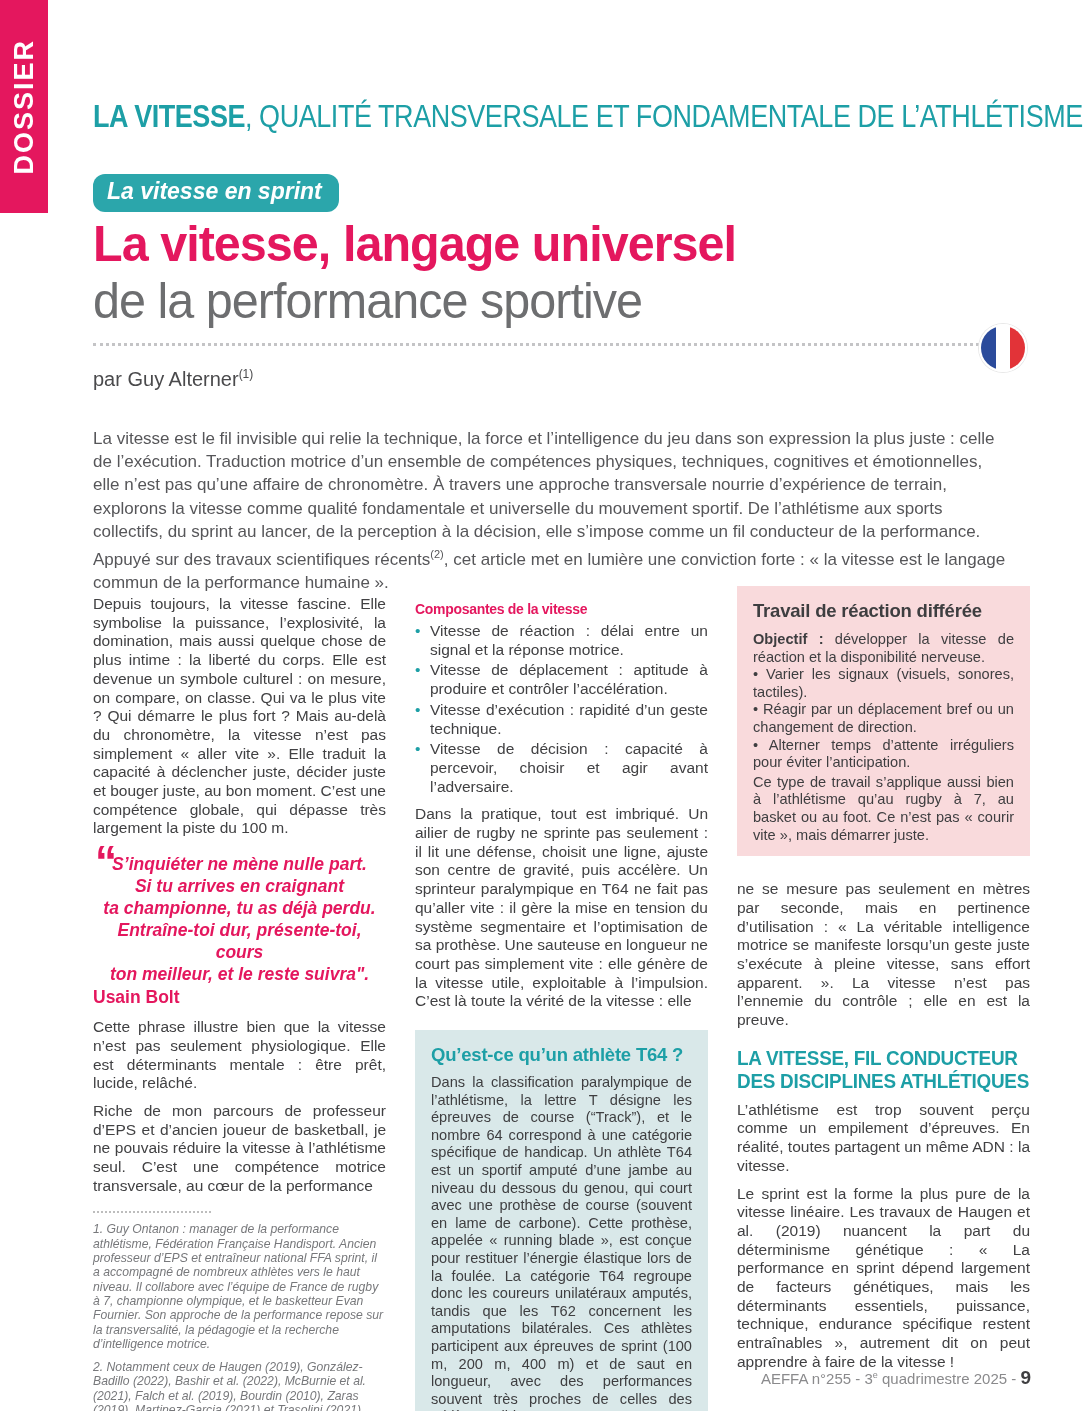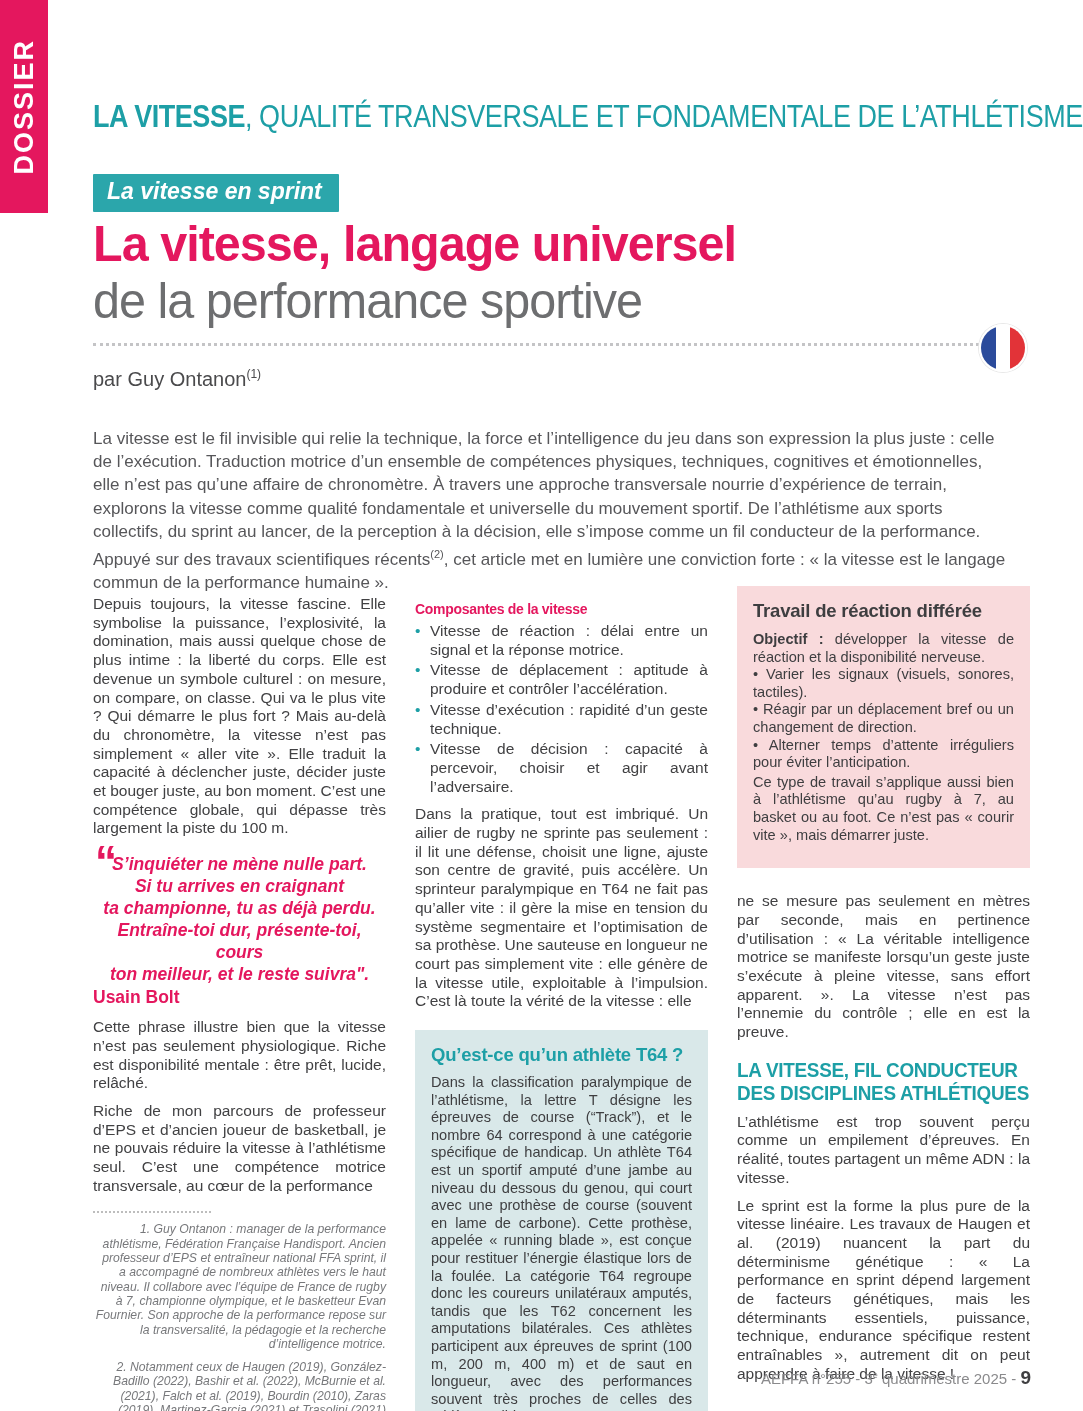--- a/index.html
+++ b/index.html
@@ -21,21 +21,21 @@
   }
 
   
   .kicker { position:absolute; left:93px; top:99px; white-space:nowrap; color:#1D9FA6; font-size:31px; }
   .kicker .inner { display:inline-block; transform:scaleX(0.87); transform-origin:left center; letter-spacing:-0.5px; }
   .kicker .bold { font-weight:bold; }
 
   .badge {
     position:absolute; left:93px; top:174px; background:#2BA6AB; color:#fff;
     font-style:italic; font-weight:600; font-size:23px; padding:4px 17px 7px 14px;
-    border-radius:1px;
+    border-radius:12px;
   }
 
   .title { position:absolute; left:93px; top:216px; line-height:57px; white-space:nowrap; }
   .title .l1 { display:block; color:#E4175E; font-weight:bold; font-size:50px; letter-spacing:-1px; transform:scaleX(0.97); transform-origin:left center; }
   .title .l2 { display:block; color:#6D6E70; font-weight:400; font-size:50px; letter-spacing:-1px; transform:scaleX(0.97); transform-origin:left center; }
 
   .title-rule { position:absolute; left:93px; top:343px; width:893px; border-bottom:3px dotted #c4c4c6; }
 
   .flag {
     position:absolute; left:979px; top:324px; width:48px; height:48px; border-radius:50%;
@@ -61,29 +61,29 @@
   .h-pink { color:#E4175E; font-weight:bold; font-size:14px; letter-spacing:-0.3px; }
 
   .body-p { font-size:15.5px; line-height:18.7px; text-align:justify; color:#414143; margin-top:9px; }
 
   
   .quote { position:relative; margin-top:13px; text-align:center; color:#E4175E; font-style:italic; font-weight:bold; font-size:17.5px; line-height:22px; padding-top:2px; }
   .quote .q-icon { position:absolute; left:2px; top:-4px; font-size:44px; font-style:normal; line-height:30px; letter-spacing:-4px; }
   .quote-attr { text-align:left; color:#E4175E; font-weight:bold; font-size:17.5px; font-style:normal; line-height:24px; }
 
   .fn-rule { margin-top:16px; width:118px; border-top:2px dotted #bdbdbd; }
-  .footnote { margin-top:9px; font-size:12.2px; line-height:14.3px; font-style:italic; color:#77787B; text-align:right; }
+  .footnote { margin-top:9px; font-size:12.2px; line-height:14.3px; font-style:italic; color:#77787B; text-align:left; }
 
   
   .speed-bullets { list-style:none; margin-top:5px; }
   .speed-bullets li { position:relative; padding-left:15px; font-size:15.5px; line-height:18.7px; text-align:justify; color:#414143; margin-top:2px; }
   .speed-bullets li::before { content:"•"; position:absolute; left:0; top:0; color:#1D9FA6; }
 
   
-  .box { padding:14px 16px 24px 16px; }
+  .box { padding:14px 16px 12px 16px; }
   .box-teal { background:#D9E8E9; margin-top:19px; }
   .box-pink { background:#F9DADC; }
   .box-title-teal { color:#1D9FA6; font-weight:bold; font-size:18.5px; margin-bottom:8px; letter-spacing:-0.2px; }
   .box-title-dark { color:#3E3E40; font-weight:bold; font-size:18.5px; margin-bottom:9px; letter-spacing:-0.2px; }
   .box-body { font-size:14.6px; line-height:17.6px; text-align:justify; color:#3E3E40; }
   .box-line { font-size:14.6px; line-height:17.6px; text-align:justify; color:#3E3E40; }
   .box-line b { font-weight:bold; }
   .box-closing { margin-top:2px; }
 
   .col3 .after-box { margin-top:24px; }
@@ -116,38 +116,38 @@
   </div>
 
   <div class="title-rule"></div>
 
   <div class="flag">
     <div class="b"></div>
       <div class="w"></div>
       <div class="r"></div>
   </div>
 
-  <div class="byline"><span>par Guy Ontanon</span><sup>(1)</sup></div>
+  <div class="byline"><span>par Guy Alterner</span><sup>(1)</sup></div>
 
   <p class="intro"><span>La vitesse est le fil invisible qui relie la technique, la force et l’intelligence du jeu dans son expression la plus juste : celle de l’exécution. Traduction motrice d’un ensemble de compétences physiques, techniques, cognitives et émotionnelles, elle n’est pas qu’une affaire de chronomètre. À travers une approche transversale nourrie d’expérience de terrain, explorons la vitesse comme qualité fondamentale et universelle du mouvement sportif. De l’athlétisme aux sports collectifs, du sprint au lancer, de la perception à la décision, elle s’impose comme un fil conducteur de la performance. Appuyé sur des travaux scientifiques récents</span><sup>(2)</sup><span>, cet article met en lumière une conviction forte : « la vitesse est le langage commun de la performance humaine ».</span></p>
 
   <div class="col col1">
     <p class="body-p">Depuis toujours, la vitesse fascine. Elle symbolise la puissance, l’explosivité, la domination, mais aussi quelque chose de plus intime : la liberté du corps. Elle est devenue un symbole culturel : on mesure, on compare, on classe. Qui va le plus vite ? Qui démarre le plus fort ? Mais au-delà du chronomètre, la vitesse n’est pas simplement « aller vite ». Elle traduit la capacité à déclencher juste, décider juste et bouger juste, au bon moment. C’est une compétence globale, qui dépasse très largement la piste du 100 m.</p>
 
     <div class="quote">
       <span class="q-icon">“</span>
       <div>S’inquiéter ne mène nulle part.</div>
       <div>Si tu arrives en craignant</div>
       <div>ta championne, tu as déjà perdu.</div>
       <div>Entraîne-toi dur, présente-toi, cours</div>
       <div>ton meilleur, et le reste suivra".</div>
       <div class="quote-attr">Usain Bolt</div>
     </div>
 
-    <p class="body-p">Cette phrase illustre bien que la vitesse n’est pas seulement physiologique. Riche est disponibilité mentale : être prêt, lucide, relâché.</p>
+    <p class="body-p">Cette phrase illustre bien que la vitesse n’est pas seulement physiologique. Elle est déterminants mentale : être prêt, lucide, relâché.</p>
     <p class="body-p">Riche de mon parcours de professeur d’EPS et d’ancien joueur de basketball, je ne pouvais réduire la vitesse à l’athlétisme seul. C’est une compétence motrice transversale, au cœur de la performance</p>
 
     <div class="fn-rule"></div>
     <p class="footnote">1. Guy Ontanon : manager de la performance athlétisme, Fédération Française Handisport. Ancien professeur d’EPS et entraîneur national FFA sprint, il a accompagné de nombreux athlètes vers le haut niveau. Il collabore avec l’équipe de France de rugby à 7, championne olympique, et le basketteur Evan Fournier. Son approche de la performance repose sur la transversalité, la pédagogie et la recherche d’intelligence motrice.</p>
     <p class="footnote">2. Notamment ceux de Haugen (2019), González-Badillo (2022), Bashir et al. (2022), McBurnie et al. (2021), Falch et al. (2019), Bourdin (2010), Zaras (2019), Martinez-Garcia (2021) et Trasolini (2021)</p>
   </div>
 
   <div class="col col2">
     <h3 class="h-pink" style="margin-top:15px;">Composantes de la vitesse</h3>
     <ul class="speed-bullets">

